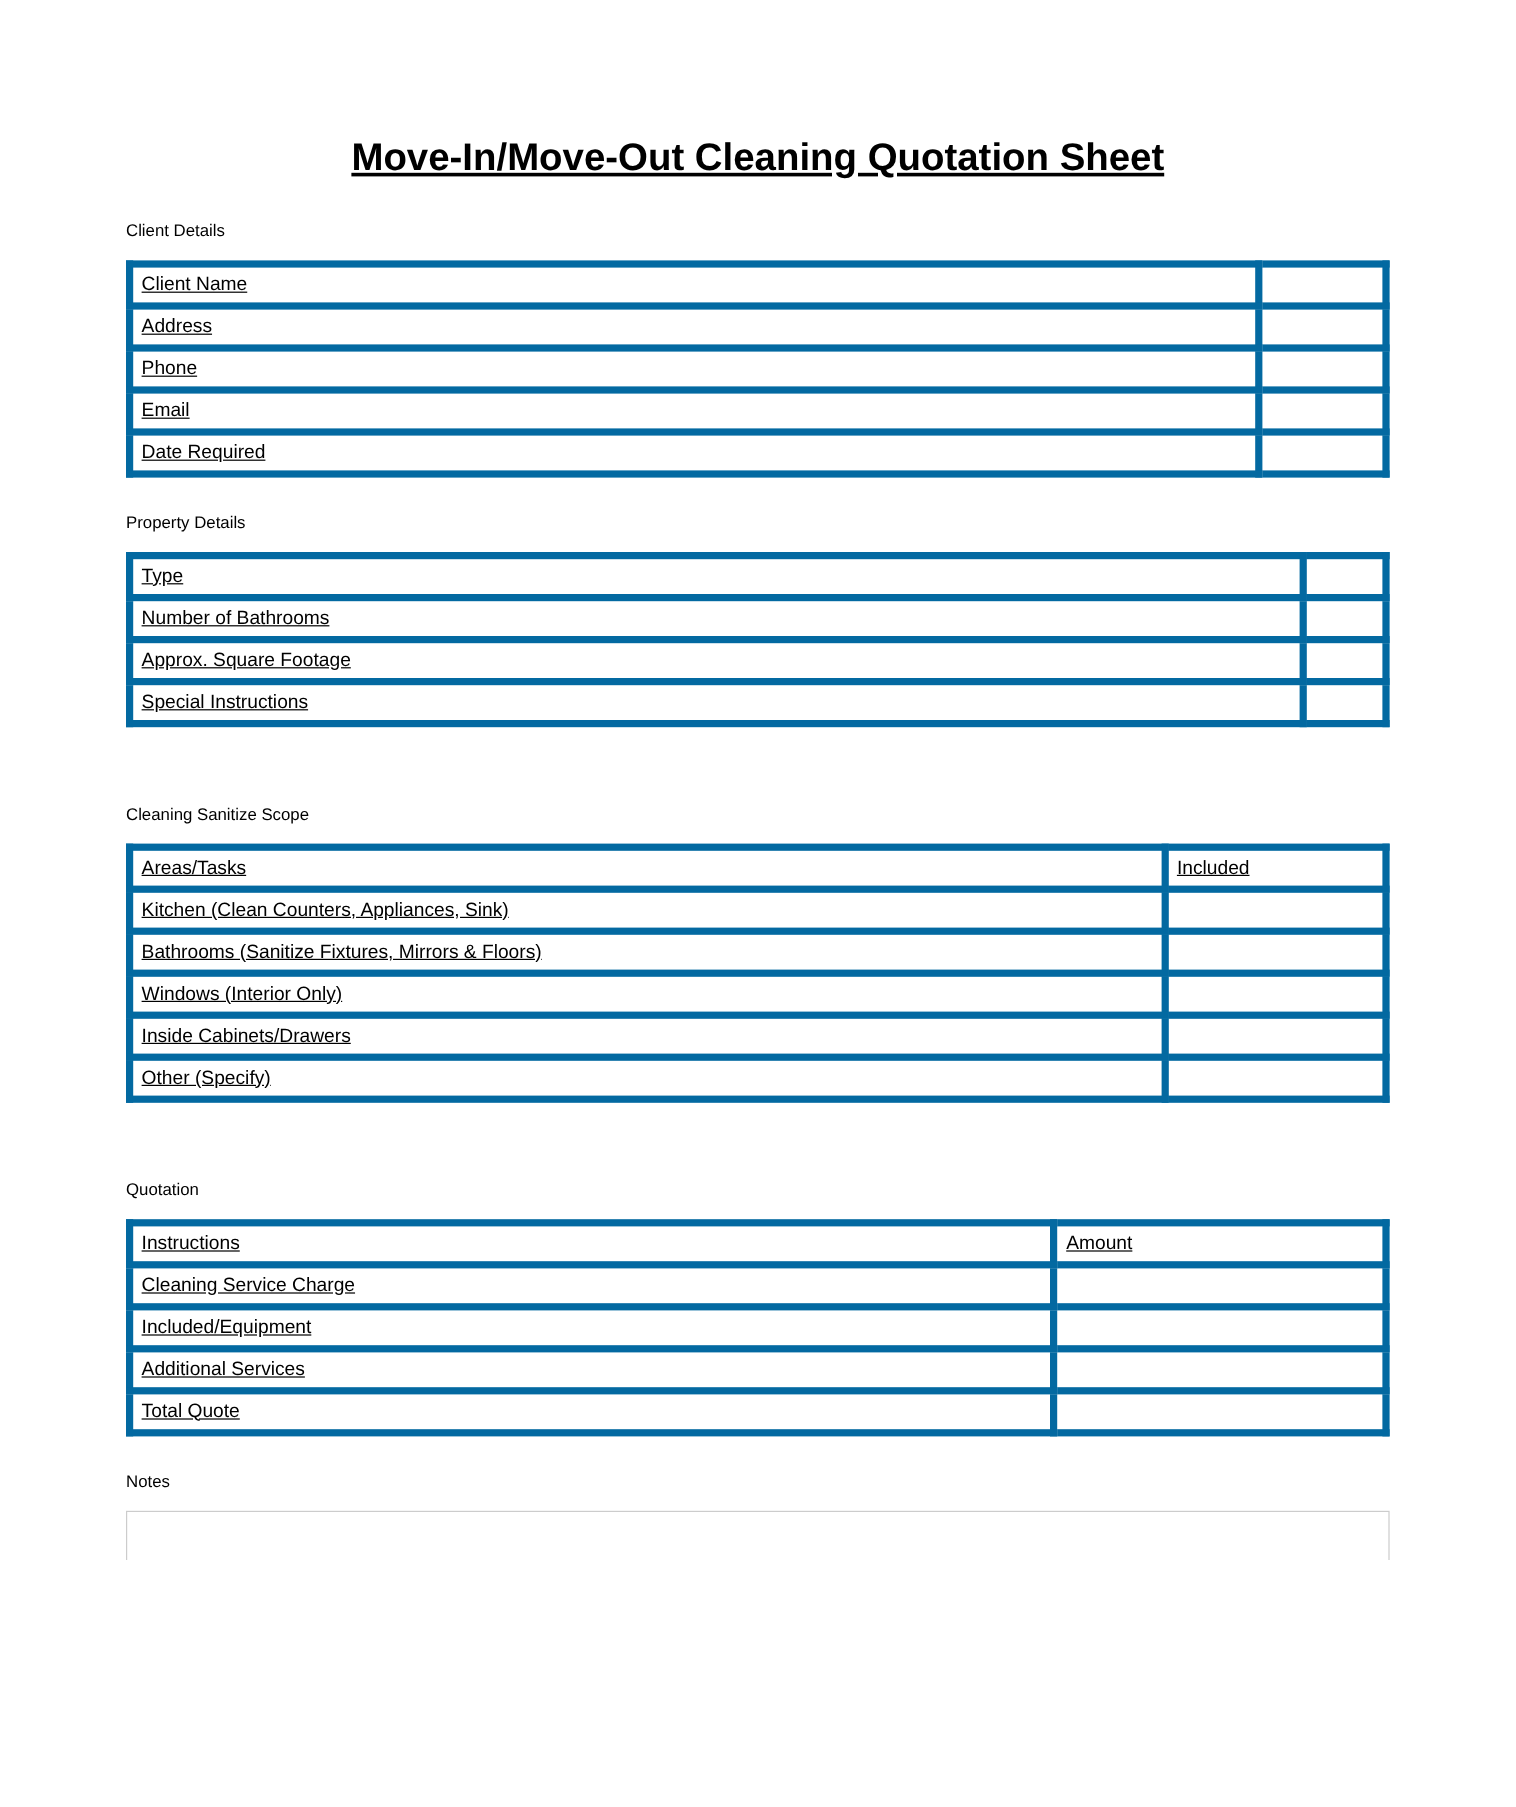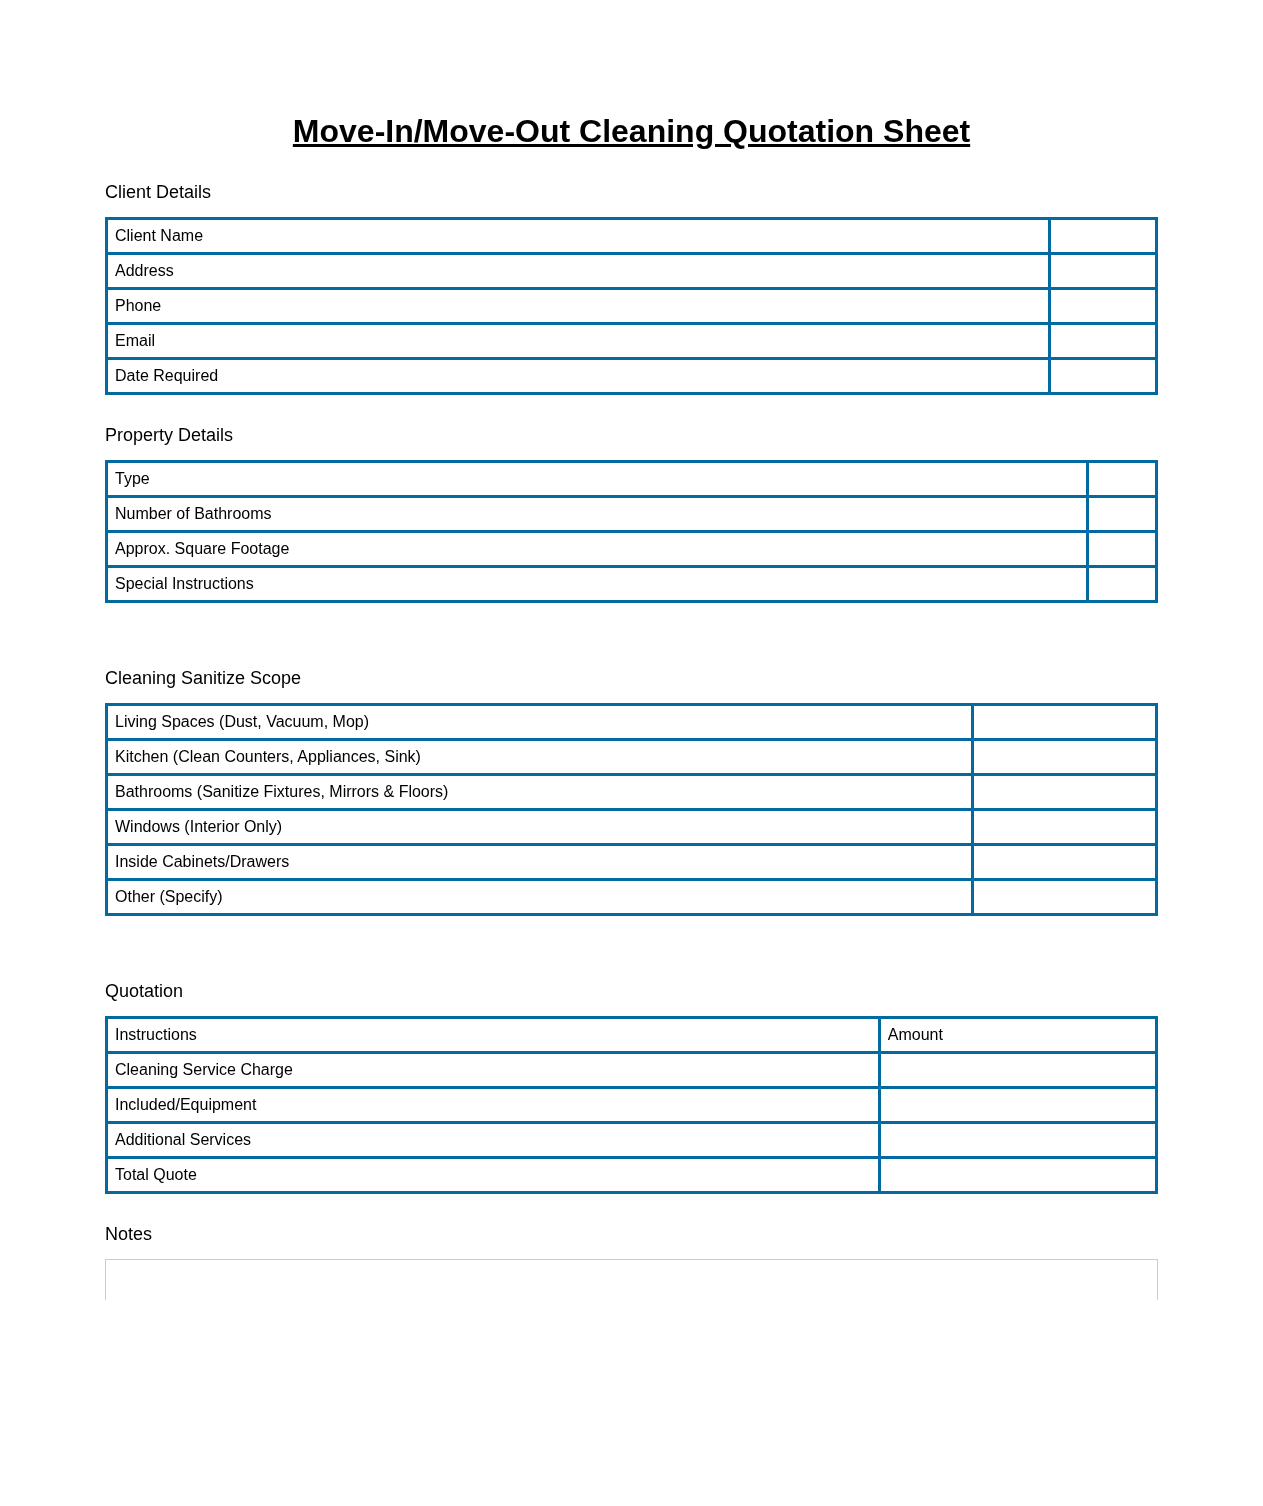--- a/index.html
+++ b/index.html
@@ -7,28 +7,28 @@
     body {
       width: 1263px; height: 1506px; position: relative; overflow: hidden;
       font-family: "Liberation Sans", sans-serif; color: #000;
     }
     .page { position: absolute; left: 105px; top: 0; width: 1053px; }
     h1 {
       margin: 0; position: absolute; top: 110px; left: 0; width: 1053px;
       text-align: center; font-size: 32px; font-weight: bold; line-height: 42px; text-decoration: underline;
     }
     .section-title {
-      position: absolute; left: 0; font-size: 18px; font-weight: normal; line-height: 22px; margin: 0;
+      position: absolute; left: 0; font-size: 14px; font-weight: normal; line-height: 22px; margin: 0;
     }
     table {
       position: absolute; left: 0; width: 1053px; border-collapse: collapse;
       font-size: 16px;
     }
     td {
-      border: 3px solid #0369a1; height: 35px; padding: 0 7px; vertical-align: middle; line-height: 18px;
+      border: 6px solid #0369a1; height: 35px; padding: 0 7px; vertical-align: middle; line-height: 18px; text-decoration: underline;
     }
     .notes-box {
       position: absolute; left: 0; top: 1259px; width: 1053px; height: 60px;
       border: 1px solid #cccccc;
     }
     .clip {
       position: absolute; left: 0; top: 1300px; width: 1263px; height: 206px; background: #fff;
     }
   </style>
 </head>
@@ -93,23 +93,23 @@
   </tbody>
     </table>
 
   <h2 class="section-title" style="top:667px">Cleaning Sanitize Scope</h2>
   <table style="top:703px">
     <colgroup>
         <col style="width:868px">
         <col style="width:185px">
       </colgroup>
     <tbody>
-    <tr>
-          <td>Living Spaces (Dust, Vacuum, Mop)</td>
-          <td></td>
+        <tr>
+          <td>Areas/Tasks</td>
+          <td>Included</td>
         </tr>
     <tr>
           <td>Kitchen (Clean Counters, Appliances, Sink)</td>
           <td></td>
         </tr>
     <tr>
           <td>Bathrooms (Sanitize Fixtures, Mirrors &amp; Floors)</td>
           <td></td>
         </tr>
     <tr>

